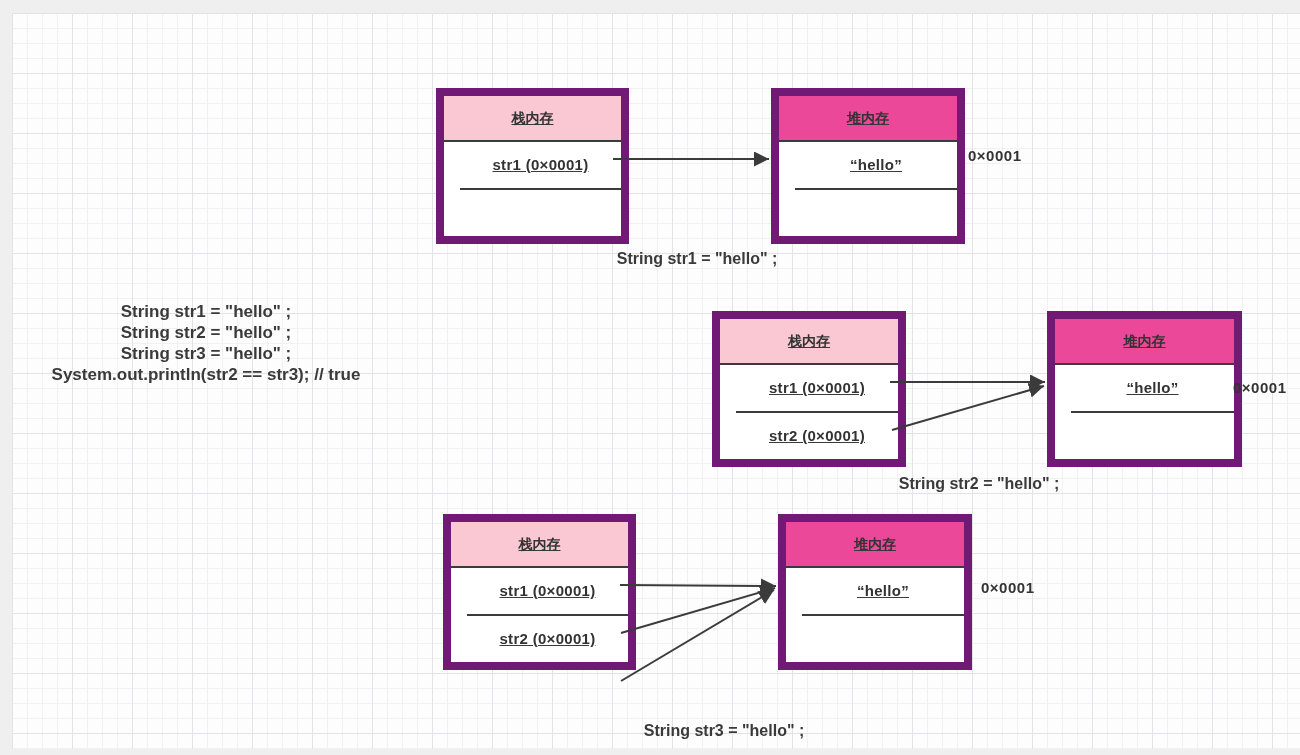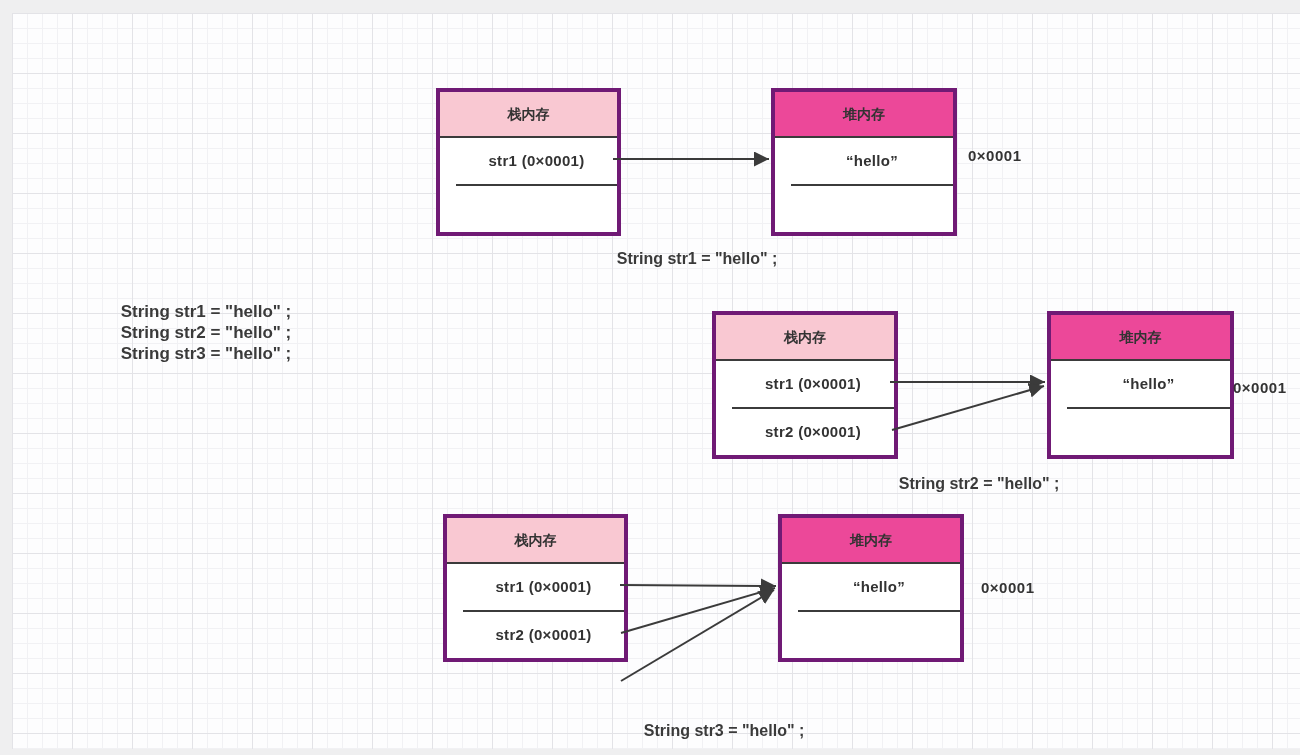--- a/index.html
+++ b/index.html
@@ -14,23 +14,24 @@
     background-color:#fdfdfe;
     background-image:
       linear-gradient(to right,#e3e3e7 1px,transparent 1px),
       linear-gradient(to bottom,#e3e3e7 1px,transparent 1px),
       linear-gradient(to right,#f1f1f4 1px,transparent 1px),
       linear-gradient(to bottom,#f1f1f4 1px,transparent 1px);
     background-size:60px 60px,60px 60px,15px 15px,15px 15px;
   }
   .memory-box{
     position:absolute;
-    border:4px solid #701a75;
+    border:8px solid #701a75;
     background:#ffffff;
     box-sizing:content-box;
+    text-decoration:underline;
   }
   .box-header{
     height:44px;line-height:44px;
     border-bottom:2px solid #3b3b3b;
     text-align:center;font-size:14px;font-weight:bold;color:#333;
   }
   .box-header.pink{background:#f9c8d2;}
   .box-header.blue{background:#ec4899;}
   .box-row{
     height:46px;line-height:46px;
@@ -98,20 +99,21 @@
   <div class="box-row">“hello”</div>
   <div class="box-row"></div>
 </div>
 <div class="addr-label" style="left:981px;top:579px;">0×0001</div>
 <div class="caption" style="left:574px;top:722px;">String str3 = "hello" ;</div>
 
 <div class="code-block">
   <div>String str1 = "hello" ;</div>
   <div>String str2 = "hello" ;</div>
   <div>String str3 = "hello" ;</div>
+  <div>System.out.println(str2 == str3); // true</div>
 </div>
 
 <svg class="arrows" width="1300" height="755" viewBox="0 0 1300 755">
   <defs>
     <marker id="ah" viewBox="0 0 10 10" refX="10" refY="5" markerWidth="7.5" markerHeight="7.5" orient="auto">
       <path d="M0,0 L10,5 L0,10 z" fill="#3b3b3b"></path>
     </marker>
   </defs>
   <g stroke="#3b3b3b" stroke-width="2" fill="none">
     <line x1="613" y1="159" x2="769" y2="159" marker-end="url(#ah)"></line>

